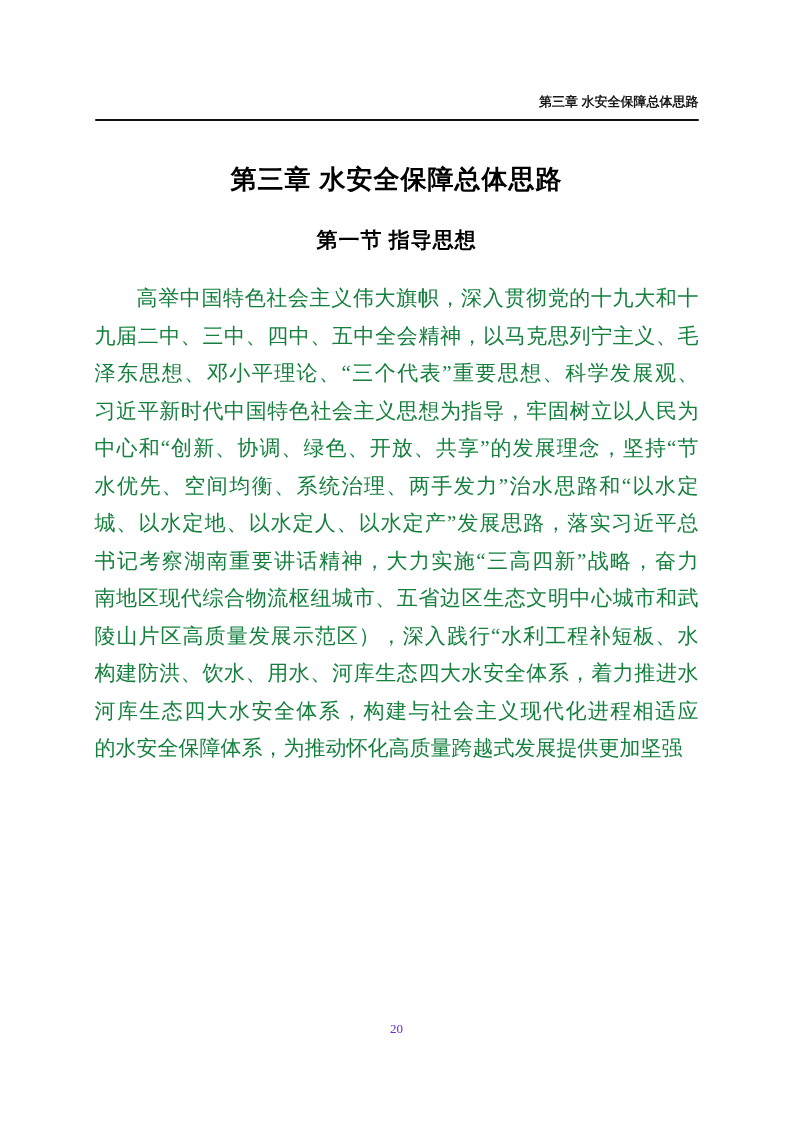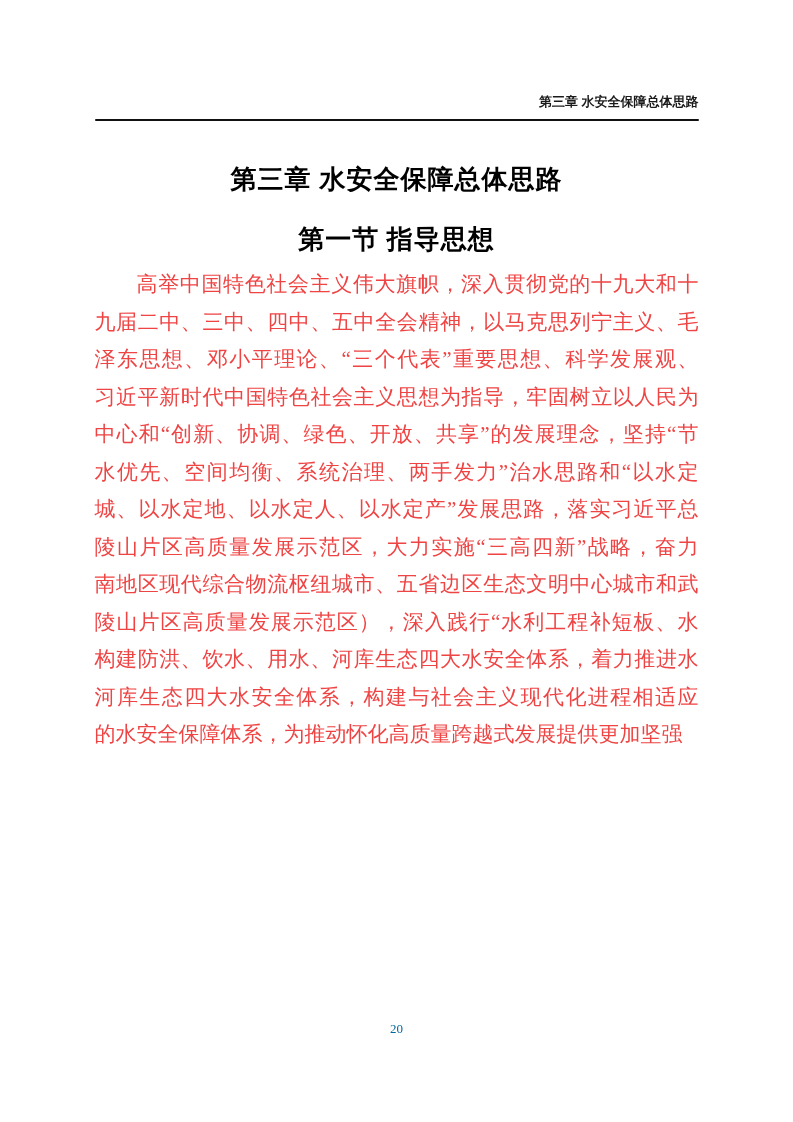--- a/index.html
+++ b/index.html
@@ -40,66 +40,66 @@
     font-weight: bold;
     font-size: 26px;
     line-height: 34px;
     letter-spacing: 1px;
     color: #000000;
   }
   .section-title {
     margin-top: 30px;
     text-align: center;
     font-weight: bold;
-    font-size: 26px;
+    font-size: 21px;
     line-height: 28px;
     letter-spacing: 1px;
     color: #000000;
   }
   .body-paragraph {
-    margin-top: 12px;
+    margin-top: 26px;
     font-size: 21px;
     line-height: 37.5px;
-    color: #ef4444;
+    color: #15803d;
   }
   .para-line {
     text-align: justify;
     text-align-last: justify;
     white-space: nowrap;
   }
   .para-line:first-child { text-indent: 2em; }
   .para-line:last-child { text-align-last: left; }
   .page-number {
     position: absolute;
     top: 1021px;
     left: 0;
     width: 100%;
     text-align: center;
     font-size: 13px;
-    color: #0369a1;
+    color: #6d28d9;
   }
 </style>
 </head>
 <body>
 
 <div class="page">
   <div class="content">
     <div class="running-header">第三章  水安全保障总体思路</div>
     <hr class="header-rule">
     <h1 class="chapter-title">第三章  水安全保障总体思路</h1>
     <h2 class="section-title">第一节  指导思想</h2>
     <div class="body-paragraph">
         <div class="para-line">高举中国特色社会主义伟大旗帜，深入贯彻党的十九大和十</div>
         <div class="para-line">九届二中、三中、四中、五中全会精神，以马克思列宁主义、毛</div>
         <div class="para-line">泽东思想、邓小平理论、“三个代表”重要思想、科学发展观、</div>
         <div class="para-line">习近平新时代中国特色社会主义思想为指导，牢固树立以人民为</div>
         <div class="para-line">中心和“创新、协调、绿色、开放、共享”的发展理念，坚持“节</div>
         <div class="para-line">水优先、空间均衡、系统治理、两手发力”治水思路和“以水定</div>
         <div class="para-line">城、以水定地、以水定人、以水定产”发展思路，落实习近平总</div>
-        <div class="para-line">陵山片区高质量发展示范区，大力实施“三高四新”战略，奋力</div>
+        <div class="para-line">书记考察湖南重要讲话精神，大力实施“三高四新”战略，奋力</div>
         <div class="para-line">南地区现代综合物流枢纽城市、五省边区生态文明中心城市和武</div>
         <div class="para-line">陵山片区高质量发展示范区），深入践行“水利工程补短板、水</div>
         <div class="para-line">构建防洪、饮水、用水、河库生态四大水安全体系，着力推进水</div>
         <div class="para-line">河库生态四大水安全体系，构建与社会主义现代化进程相适应</div>
         <div class="para-line">的水安全保障体系，为推动怀化高质量跨越式发展提供更加坚强</div>
       </div>
   </div>
   <div class="page-number">20</div>
 </div>
 

